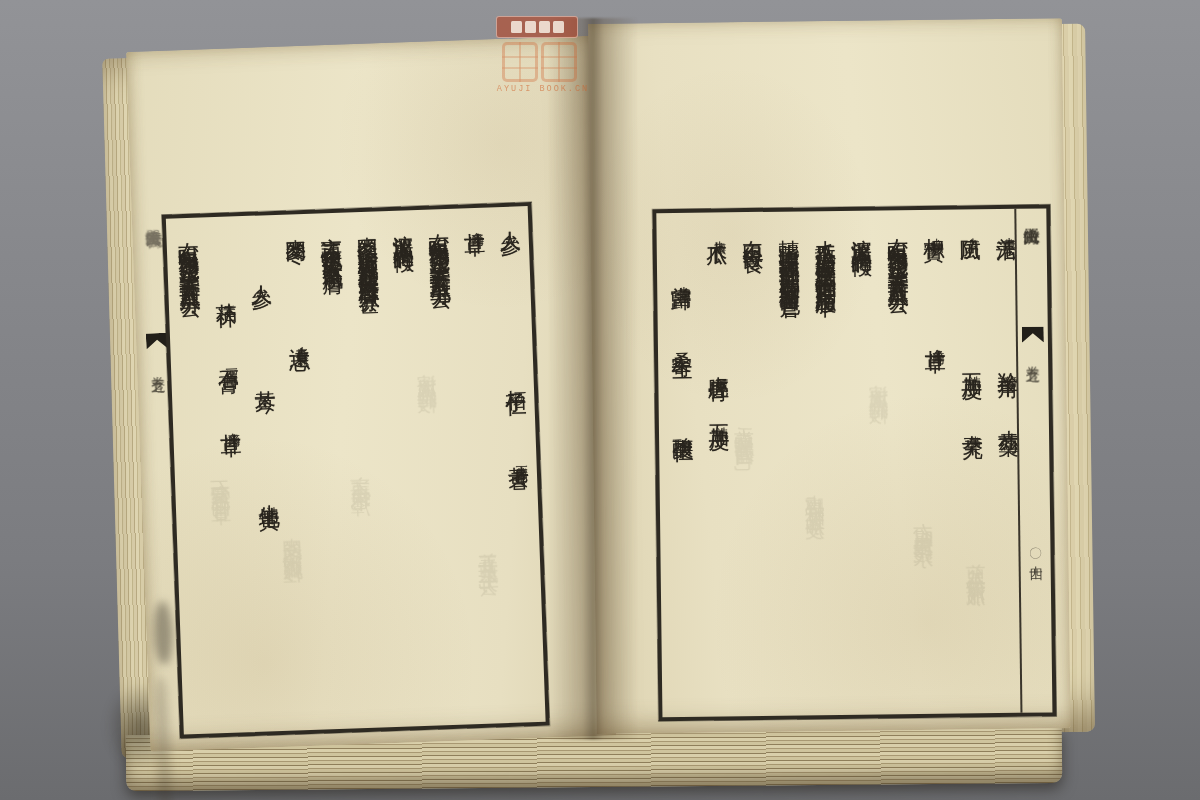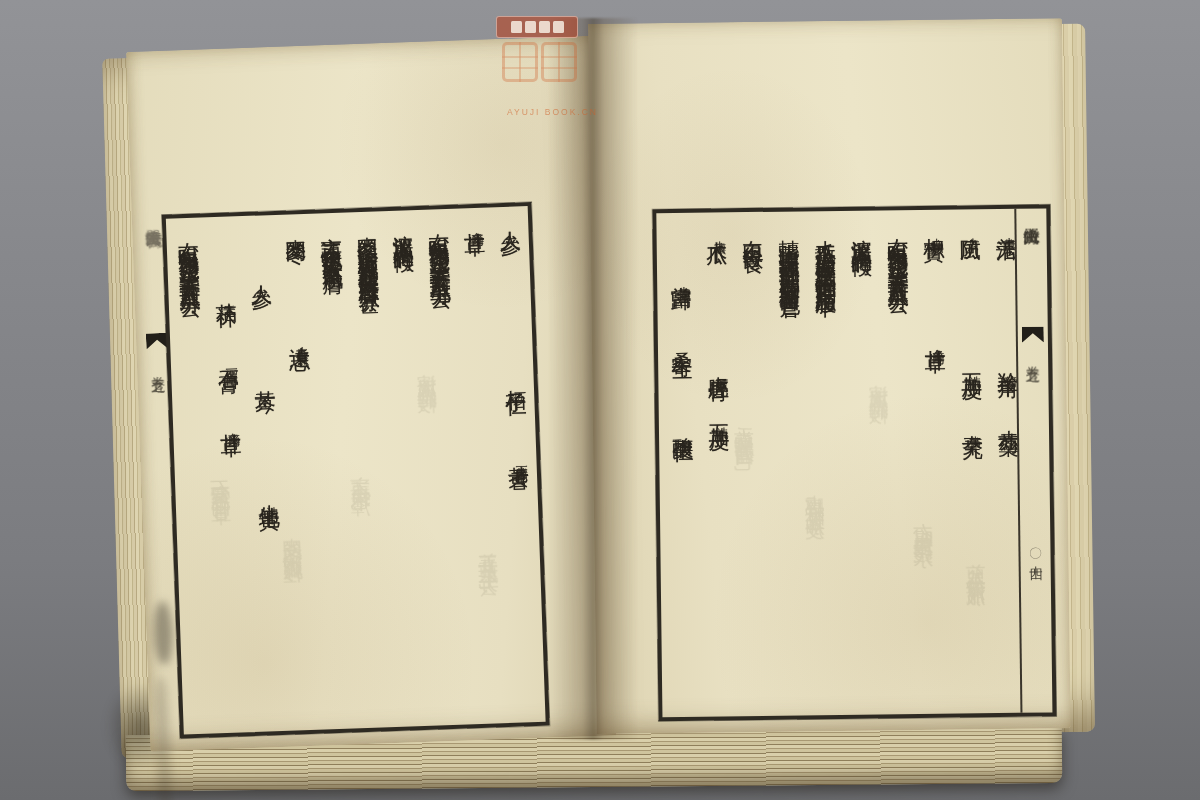--- a/index.html
+++ b/index.html
@@ -94,23 +94,23 @@
   .watermark{position:absolute;left:488px;top:14px;width:110px;height:86px;z-index:50;pointer-events:none;}
   .wm-banner{position:absolute;left:8px;top:2px;width:80px;height:20px;border-radius:3px;
        background:rgba(186,58,24,.55);border:1px solid rgba(255,245,235,.45);
        display:flex;align-items:center;justify-content:center;gap:3px;filter:blur(.3px);}
   .wm-block{width:11px;height:12px;background:rgba(255,250,240,.78);border-radius:1.5px;}
   .wm-seal{position:absolute;left:14px;top:28px;display:flex;gap:3px;opacity:.55;filter:blur(.4px);}
   .wm-seal-char{width:30px;height:34px;border:3px solid rgba(205,88,35,.55);border-radius:5px;
        background:
          linear-gradient(90deg,transparent 46%,rgba(205,88,35,.45) 46% 54%,transparent 54%),
          linear-gradient(0deg,transparent 30%,rgba(205,88,35,.4) 30% 36%,transparent 36%,transparent 62%,rgba(205,88,35,.4) 62% 68%,transparent 68%);}
-  .wm-site{position:absolute;left:0;top:70px;width:110px;text-align:right;
-       font-family:Liberation Sans, sans-serif;font-size:8.5px;letter-spacing:2px;
-       color:rgba(208,95,40,.55);margin-top:23px;}
+  .wm-site{position:absolute;left:0;top:70px;width:110px;text-align:center;
+       font-family:Liberation Mono, monospace;font-size:8.5px;letter-spacing:2px;
+       color:rgba(208,95,40,.55);}
 </style>
 </head>
 <body>
 
 <div class="scene">
 
   <div class="book-shadow"></div>
   <div class="stack-left"></div>
   <div class="stack-right"></div>
   <div class="stack-bottom"></div>

